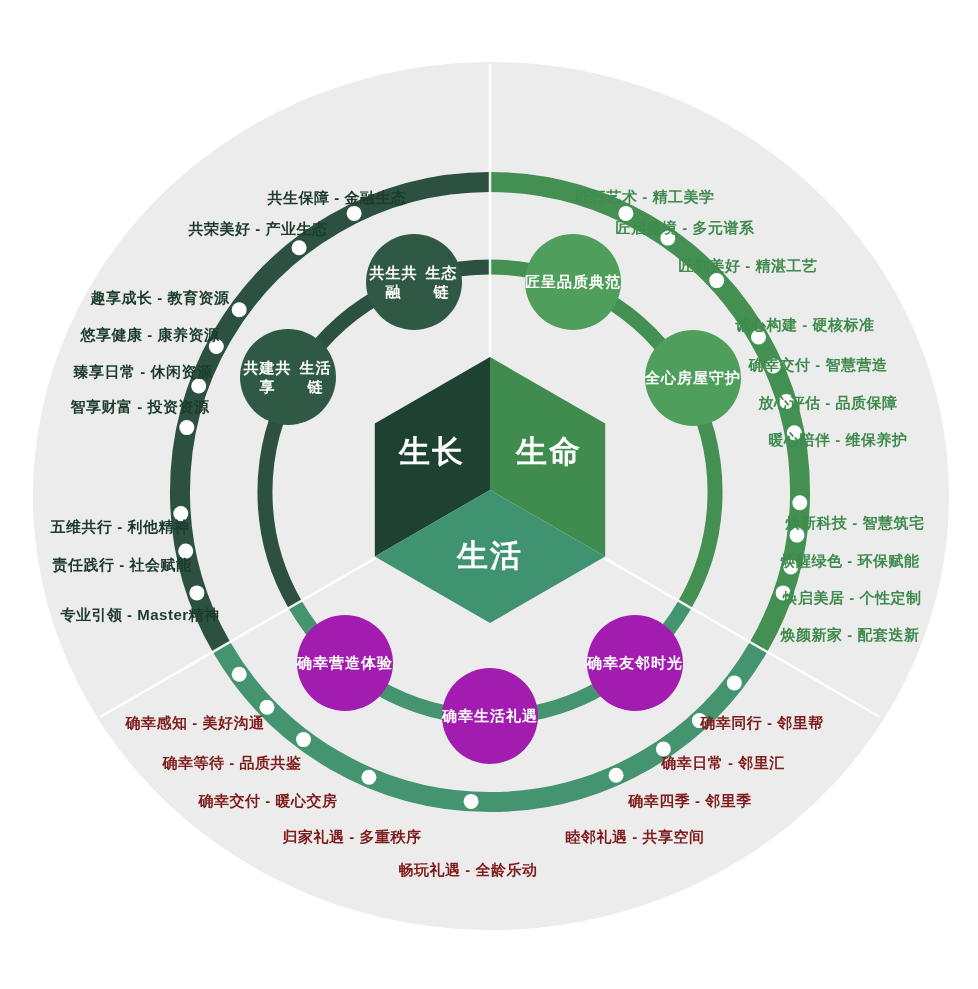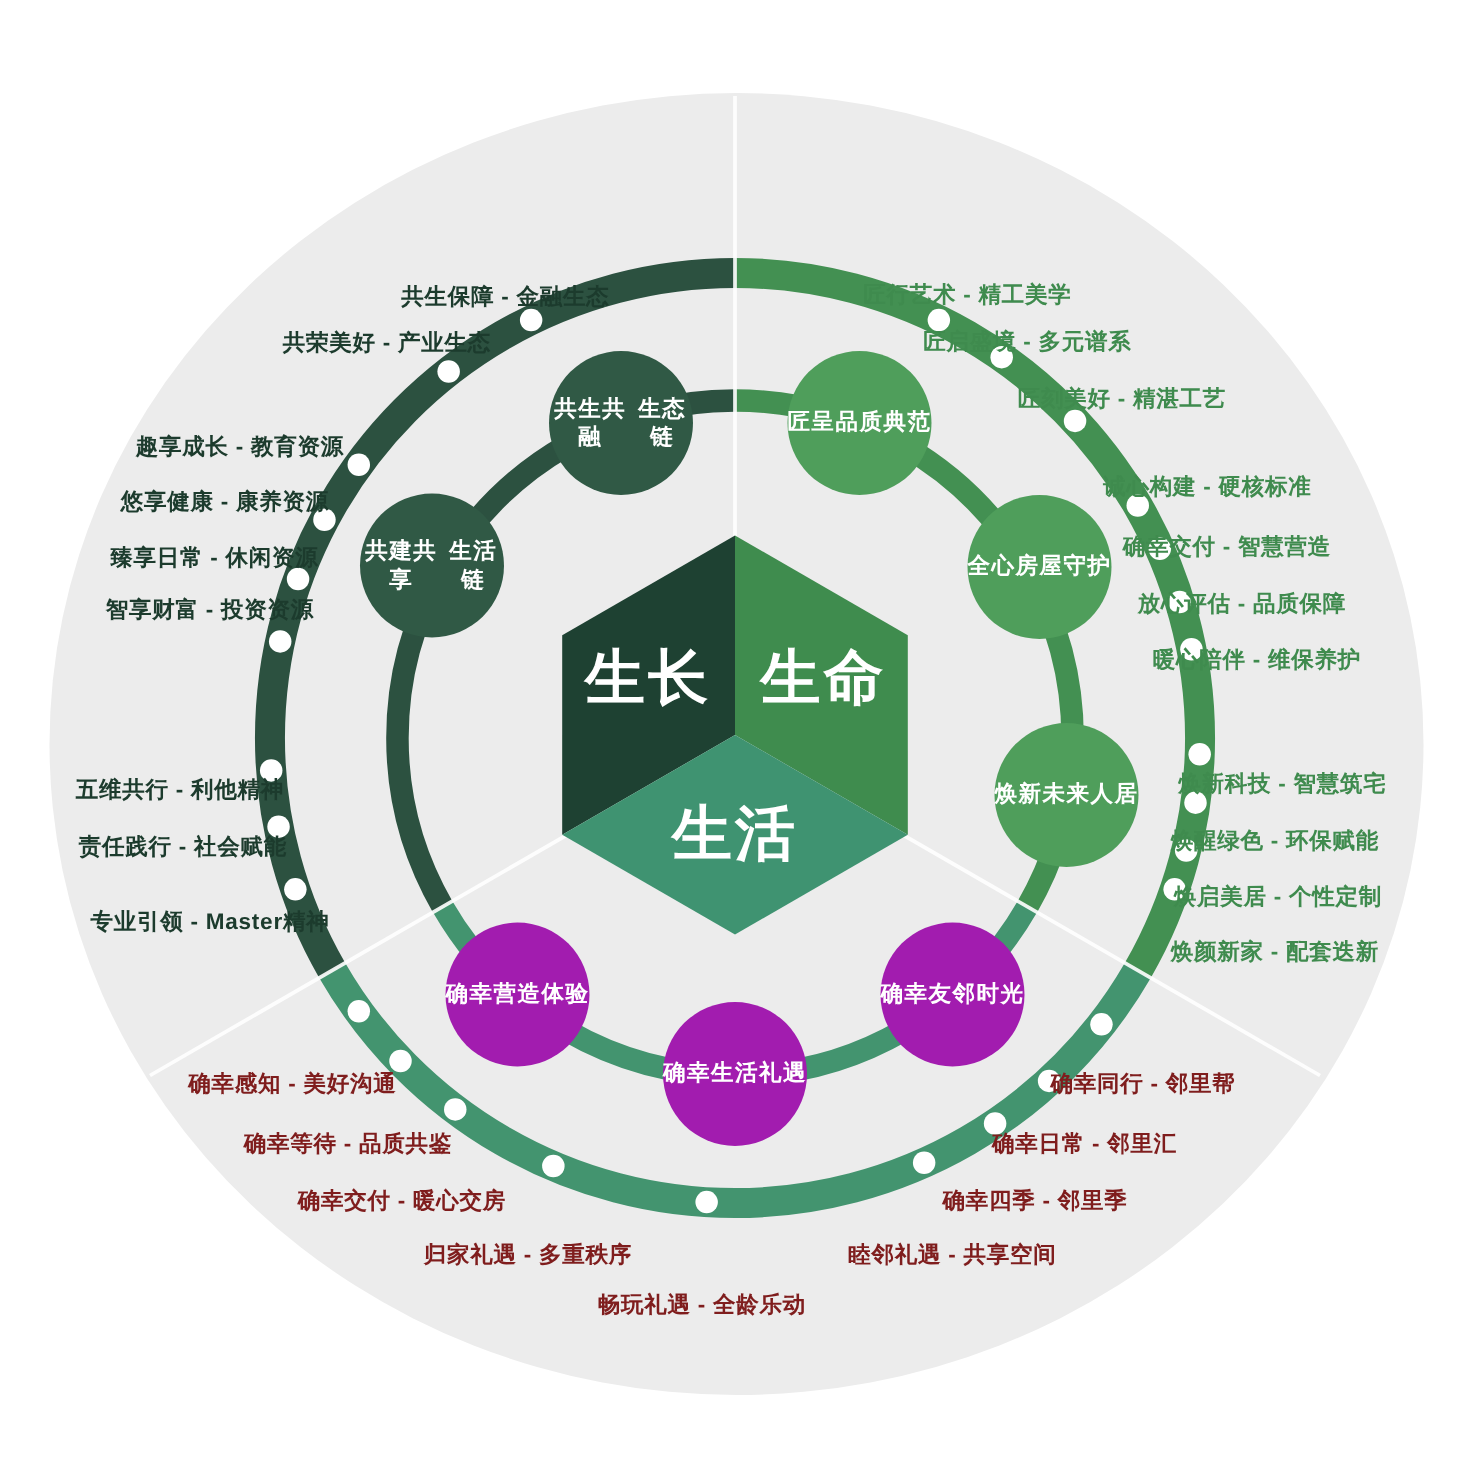--- a/index.html
+++ b/index.html
@@ -13,21 +13,21 @@
   .olabel.f{color:#3f8b4e;}
   .olabel.v{color:#7f1d1d;}
   .node{position:absolute;width:96px;height:96px;border-radius:50%;
         transform:translate(-50%,-50%);display:flex;flex-direction:row;
         align-items:center;justify-content:center;color:#ffffff;font-weight:700;
         font-size:15px;line-height:1.3;text-align:center;letter-spacing:1px;}
   .node.g{background:#305945;}
   .node.f{background:#4f9e5b;}
   .node.v{background:#a21caf;}
   .hexlabel{position:absolute;transform:translate(-50%,-50%);color:#ffffff;
-            font-size:40px;font-weight:700;letter-spacing:2px;white-space:nowrap;}
+            font-size:31px;font-weight:700;letter-spacing:2px;white-space:nowrap;}
 </style>
 </head>
 <body>
 
 <div id="stage">
 
   <svg width="978" height="989" viewBox="0 0 978 989">
 
     <ellipse cx="491" cy="496" rx="458" ry="434" fill="#ececec"></ellipse>
 
@@ -94,24 +94,20 @@
   </div>
 
   <div class="node f" style="left:573px;top:282px">
     <div>匠呈</div>
     <div>品质典范</div>
   </div>
   <div class="node f" style="left:693px;top:378px">
     <div>全心</div>
     <div>房屋守护</div>
   </div>
-  <div class="node f" style="left:711px;top:530px">
-    <div>焕新</div>
-    <div>未来人居</div>
-  </div>
 
   <div class="node v" style="left:345px;top:663px">
     <div>确幸</div>
     <div>营造体验</div>
   </div>
   <div class="node v" style="left:490px;top:716px">
     <div>确幸</div>
     <div>生活礼遇</div>
   </div>
   <div class="node v" style="left:635px;top:663px">

